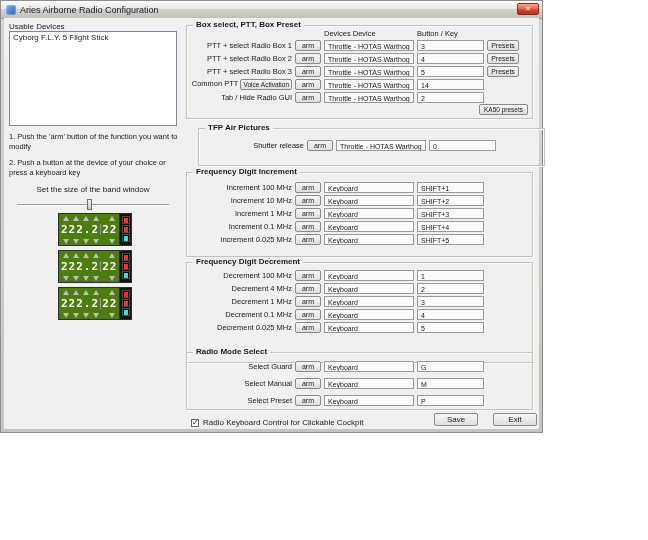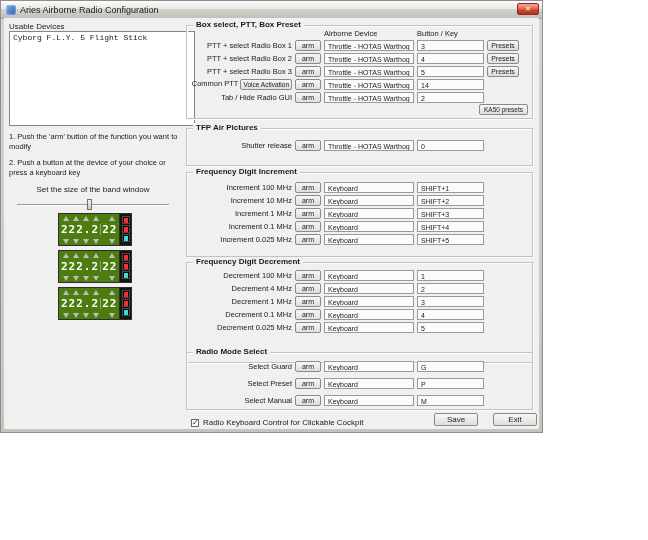--- a/index.html
+++ b/index.html
@@ -89,21 +89,21 @@
     <span class="title">Aries Airborne Radio Configuration</span>
     <button class="close-btn">
       <span>✕</span>
     </button>
   </div>
 
   <div class="client">
 
     <div class="abs sec-label" style="left:5px;top:4px;">Usable Devices</div>
 
-    <div class="abs listbox" style="left:5px;top:13px;width:186px;height:95px;font-family:Liberation Mono, monospace;" id="device-list">
+    <div class="abs listbox" style="left:5px;top:13px;width:168px;height:95px;" id="device-list">
         <div class="list-item">Cyborg F.L.Y. 5 Flight Stick</div>
       </div>
 
     <div class="abs instructions" style="left:5px;top:114px;width:172px;" id="instructions">
         <p>1. Push the 'arm' button of the function you want to modify</p>
         <p>2. Push a button at the device of your choice or press a keyboard key</p>
       </div>
 
     <div class="abs slider-label" style="left:8px;top:167px;width:162px;">Set the size of the band window</div>
     <div class="abs slider-track" style="left:13px;top:186px;width:152px;"></div>
@@ -212,21 +212,21 @@
             </span>
           </div>
         </div>
       </div>
 
     <div class="abs groupbox" style="left:182px;top:7px;width:347px;height:94px;">
       <span class="group-title">Box select, PTT, Box Preset</span>
       <div class="hdr-row">
         <span></span>
           <span></span>
-        <span>Airborne Device</span>
+        <span>Devices Device</span>
         <span>Button / Key</span>
         <span></span>
       </div>
       <div class="rows">
           <div class="map-row">
             <div class="c-label">
               <span class="lbl">PTT + select Radio Box 1</span>
             </div>
             <button class="btn btn-arm">arm</button>
             <div class="tbox">Throttle - HOTAS Warthog</div>
@@ -273,21 +273,21 @@
             </div>
             <button class="btn btn-arm">arm</button>
             <div class="tbox">Throttle - HOTAS Warthog</div>
             <div class="tbox">2</div>
             <div></div>
           </div>
         </div>
       <button class="btn btn-ka50">KA50 presets</button>
     </div>
 
-    <div class="abs groupbox" style="left:182px;top:110px;width:347px;height:38px;">
+    <div class="abs groupbox" style="left:194px;top:110px;width:347px;height:38px;">
       <span class="group-title">TFP Air Pictures</span>
       <div class="rows" style="margin-top:10px;">
           <div class="map-row">
             <div class="c-label">
               <span class="lbl">Shutter release</span>
             </div>
             <button class="btn btn-arm">arm</button>
             <div class="tbox">Throttle - HOTAS Warthog</div>
             <div class="tbox">0</div>
             <div></div>
@@ -404,34 +404,34 @@
             <div class="c-label">
               <span class="lbl">Select Guard</span>
             </div>
             <button class="btn btn-arm">arm</button>
             <div class="tbox">Keyboard</div>
             <div class="tbox">G</div>
             <div></div>
           </div>
           <div class="map-row" style="margin-bottom: 5px;">
             <div class="c-label">
+              <span class="lbl">Select Manual</span>
+            </div>
+            <button class="btn btn-arm">arm</button>
+            <div class="tbox">Keyboard</div>
+            <div class="tbox">M</div>
+            <div></div>
+          </div>
+          <div class="map-row" style="margin-bottom: 5px;">
+            <div class="c-label">
               <span class="lbl">Select Preset</span>
             </div>
             <button class="btn btn-arm">arm</button>
             <div class="tbox">Keyboard</div>
             <div class="tbox">P</div>
-            <div></div>
-          </div>
-          <div class="map-row" style="margin-bottom: 5px;">
-            <div class="c-label">
-              <span class="lbl">Select Manual</span>
-            </div>
-            <button class="btn btn-arm">arm</button>
-            <div class="tbox">Keyboard</div>
-            <div class="tbox">M</div>
             <div></div>
           </div>
         </div>
     </div>
 
     <div class="abs checkbox-wrap" style="left:187px;top:400px;">
       <span class="checkbox" id="footer-checkbox">✓</span>
       <span class="checkbox-label">Radio Keyboard Control for Clickable Cockpit</span>
     </div>
     <button class="abs btn btn-dlg" style="left:430px;top:395px;">Save</button>

